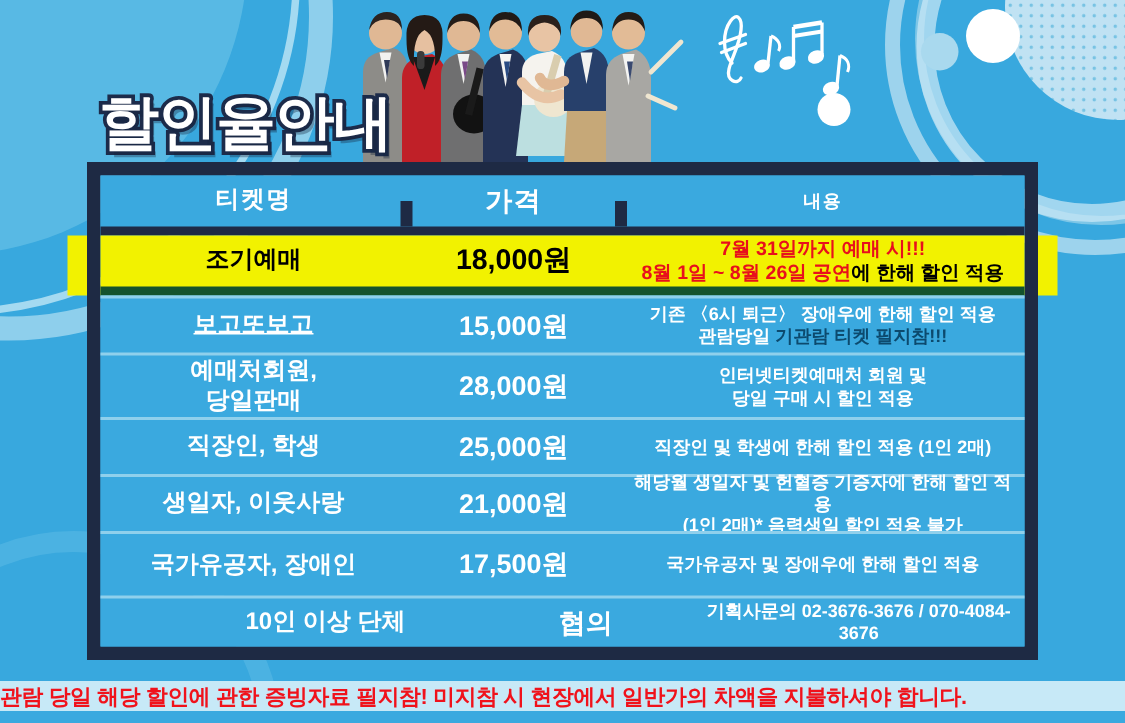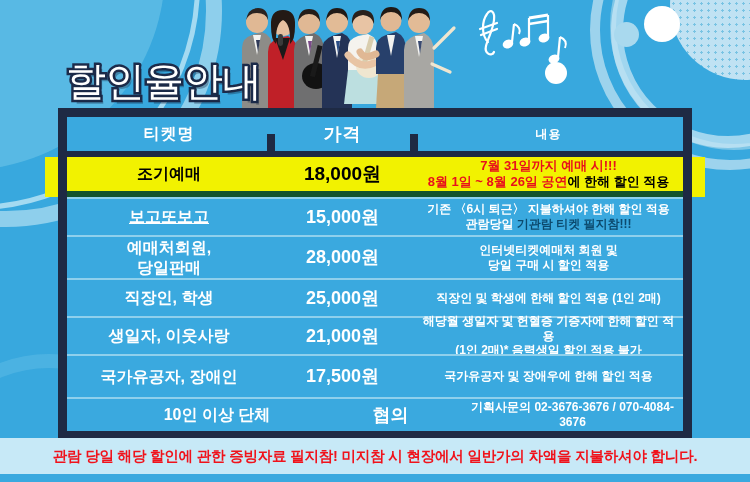--- a/index.html
+++ b/index.html
@@ -105,21 +105,21 @@
     left: 228px; top: 0px;
     width: 255px; height: 108px;
     pointer-events: none;
   }
 
   
   .title {
     position: absolute;
     left: 66px; top: 54px;
     font-size: 40px;
-    font-weight: normal;
+    font-weight: bold;
     letter-spacing: -1px;
     color: #ffffff;
     -webkit-text-stroke: 5px #1C2B4A;
     paint-order: stroke fill;
     text-shadow: 3px 4px 0 rgba(20,35,60,.35);
     white-space: nowrap;
     z-index: 6;
   }
 
   
@@ -210,25 +210,25 @@
 
   .r-tall  { height: 43px; }
   .r-mid   { height: 38px; }
   .r-short { height: 34px; padding-left: 48px; }
 
   
   .bottom-banner {
     position: absolute;
     left: 0; bottom: 8px;
     width: 750px;
-    height: 36px;
+    height: 20px;
     background: #C7E9F7;
     display: flex;
     align-items: center;
-    justify-content: center;
+    justify-content: flex-start;
     z-index: 7;
   }
   .bottom-banner .btxt {
     color: #F0121B;
     font-size: 14.5px;
     font-weight: bold;
     letter-spacing: -.2px;
     white-space: nowrap;
   }
   .bottom-strip {
@@ -373,21 +373,21 @@
       </div>
     </div>
 
     <div class="trow r-mid">
       <div class="cell c-name">
           <span class="u">보고또보고</span>
         </div>
       <div class="cell c-price">15,000원</div>
       <div class="cell c-desc">
         <div>
-          <div>기존 〈6시 퇴근〉 지불하셔야 한해 할인 적용</div>
+          <div>기존 〈6시 퇴근〉 장애우에 한해 할인 적용</div>
           <div><span>관람당일 </span><span class="blue-accent">기관람 티켓 필지참!!!</span></div>
         </div>
       </div>
     </div>
 
     <div class="trow r-tall">
       <div class="cell c-name">
         <div>
           <div>예매처회원,</div>
           <div>당일판매</div>

